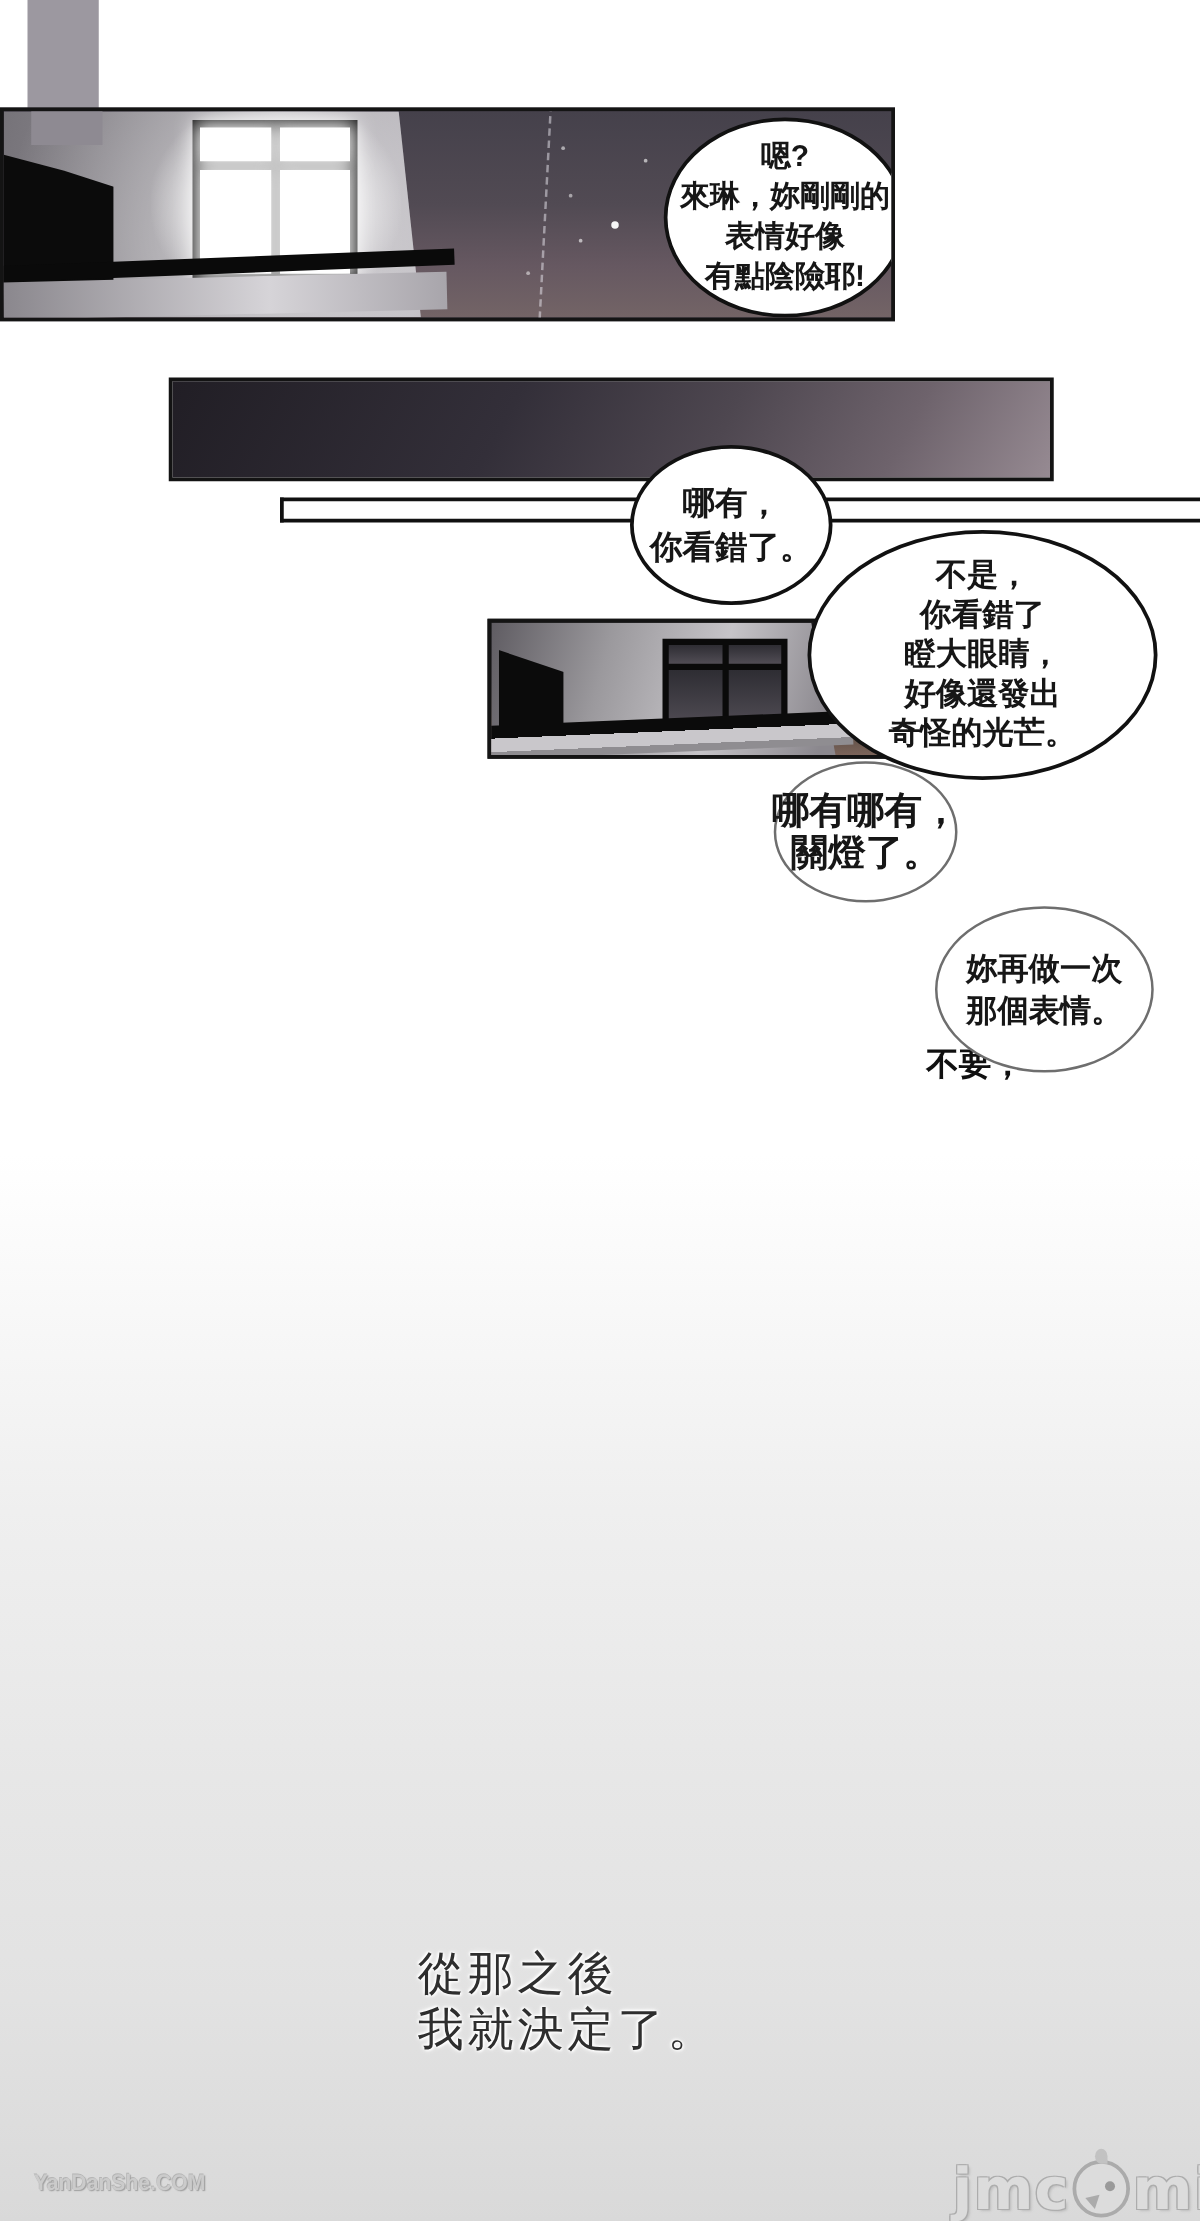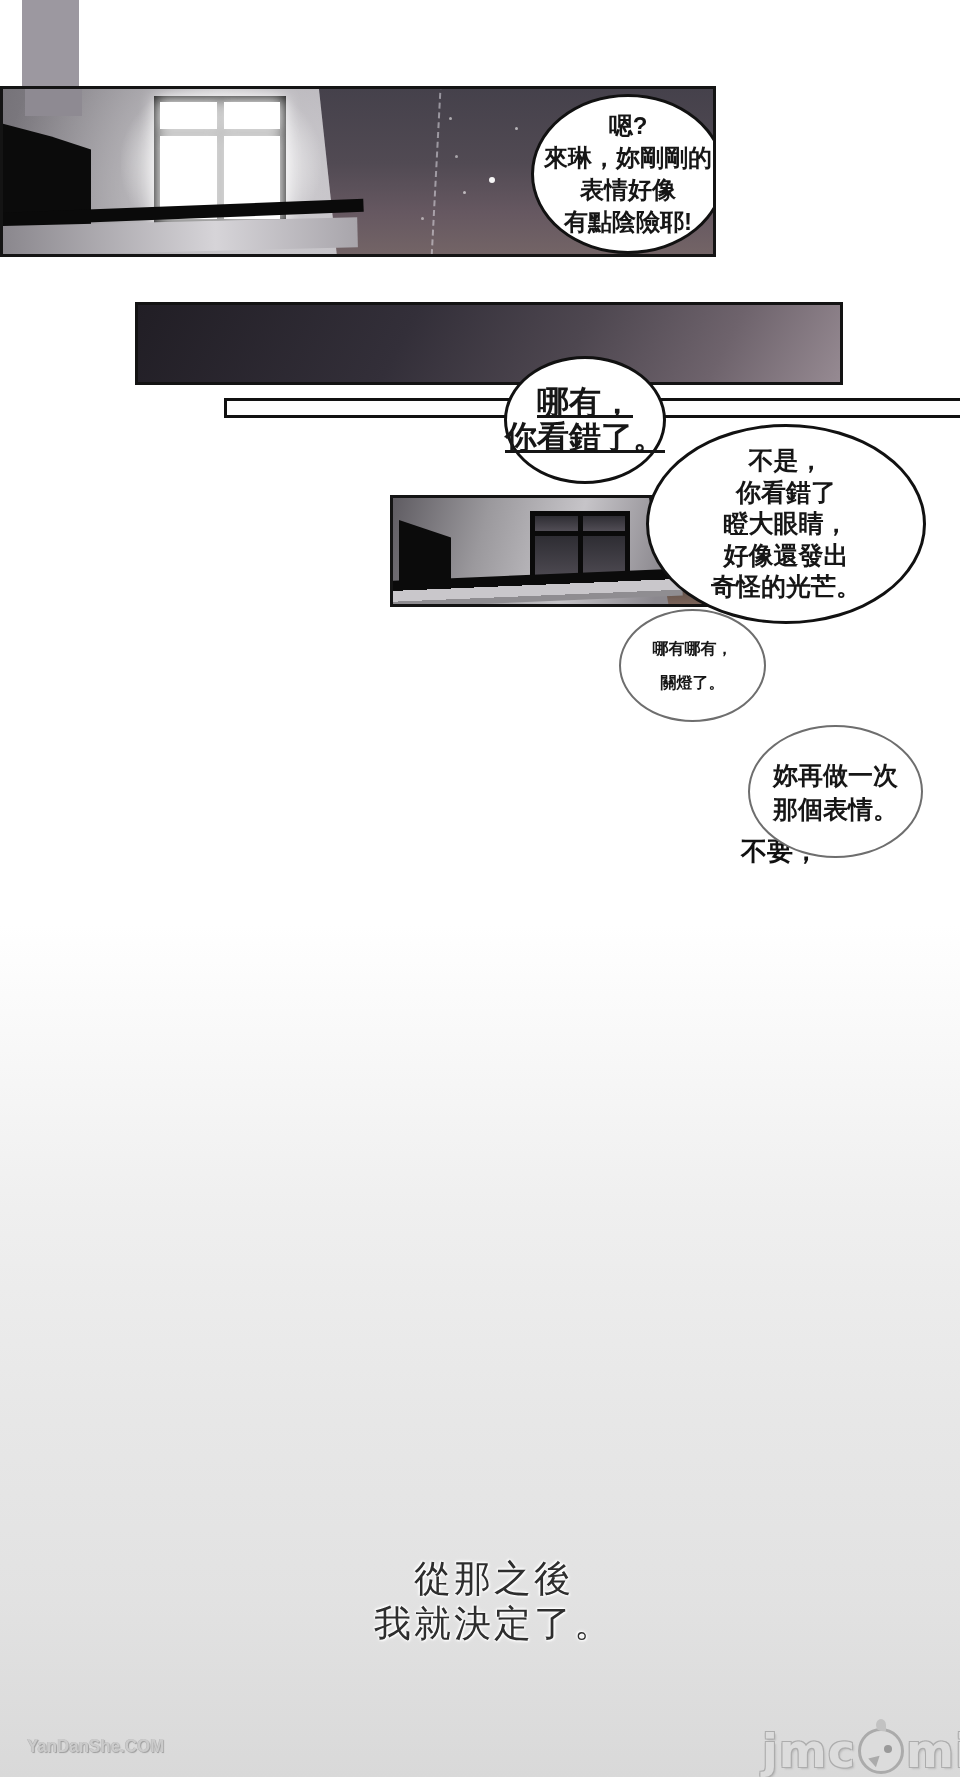--- a/index.html
+++ b/index.html
@@ -40,28 +40,28 @@
   .p3-window .pane{background:linear-gradient(to bottom,#2e2d33,#514d55);}
   .p3-eave{position:absolute;left:-8px;bottom:-4px;width:92%;height:27px;transform:rotate(-2.4deg);transform-origin:left bottom;
     background:linear-gradient(to bottom,#0b0b0b 0%,#0b0b0b 38%,#c9c7cb 38%,#c9c7cb 78%,#8f8d91 78%,#8f8d91 100%);}
   
   .bubble{position:absolute;background:#fff;border-radius:50%;display:flex;flex-direction:column;align-items:center;justify-content:center;
     text-align:center;font-weight:700;color:#161616;z-index:5;}
   .bubble span{display:block;white-space:nowrap;}
   .bubble-dark{border:3px solid #111;}
   .bubble-light{border:2px solid #6e6e6e;}
   .b1{left:528px;top:5px;width:188px;height:154px;font-size:24px;line-height:32px;}
-  .b2{left:504px;top:356px;width:156px;height:122px;font-size:32px;line-height:35px;text-decoration:underline;}
+  .b2{left:504px;top:356px;width:156px;height:122px;font-size:26px;line-height:35px;}
   .b3{left:646px;top:424px;width:274px;height:194px;font-size:25px;line-height:31.5px;}
-  .b4{left:619px;top:609px;width:143px;height:109px;font-size:16px;line-height:34px;}
+  .b4{left:619px;top:609px;width:143px;height:109px;font-size:30px;line-height:34px;}
   .b5{left:748px;top:725px;width:171px;height:129px;font-size:25px;line-height:34px;}
   
   .shout{position:absolute;left:670px;top:834px;width:220px;text-align:center;font-weight:700;font-size:26px;line-height:35px;color:#101010;}
   
-  .caption{position:absolute;left:334px;top:1556px;width:320px;text-align:center;
+  .caption{position:absolute;left:334px;top:1556px;width:320px;
     font-family:"DejaVu Serif","Liberation Serif",serif;font-size:37px;line-height:45px;letter-spacing:3px;color:#2e2e2e;
     text-shadow:0 0 3px #fff,0 0 5px #fff,1px 1px 2px #fff,-1px -1px 2px #fff;}
   
   .wm-site{position:absolute;left:27px;top:1736px;font-size:18px;font-weight:700;color:#cbcbcb;
     text-shadow:1px 1px 1px #9e9e9e,-0.5px -0.5px 0 #b5b5b5;transform:scaleX(.94);transform-origin:left center;}
   .logo{position:absolute;left:762px;top:1724px;display:flex;align-items:center;font-weight:700;font-size:46px;
     font-family:"DejaVu Sans","Liberation Sans",sans-serif;color:#dcdcdc;letter-spacing:1px;
     text-shadow:-1px -1px 0 #adadad,1px -1px 0 #adadad,-1px 1px 0 #adadad,1px 1px 0 #adadad,2px 2px 2px #bdbdbd;}
   .logo-bird{position:relative;width:46px;height:46px;margin:0 2px;border-radius:50%;background:#dcdcdc;border:3px solid #ababab;box-sizing:border-box;}
   .logo-bird .eye{position:absolute;left:58%;top:36%;width:8px;height:8px;border-radius:50%;background:#9a9a9a;}

